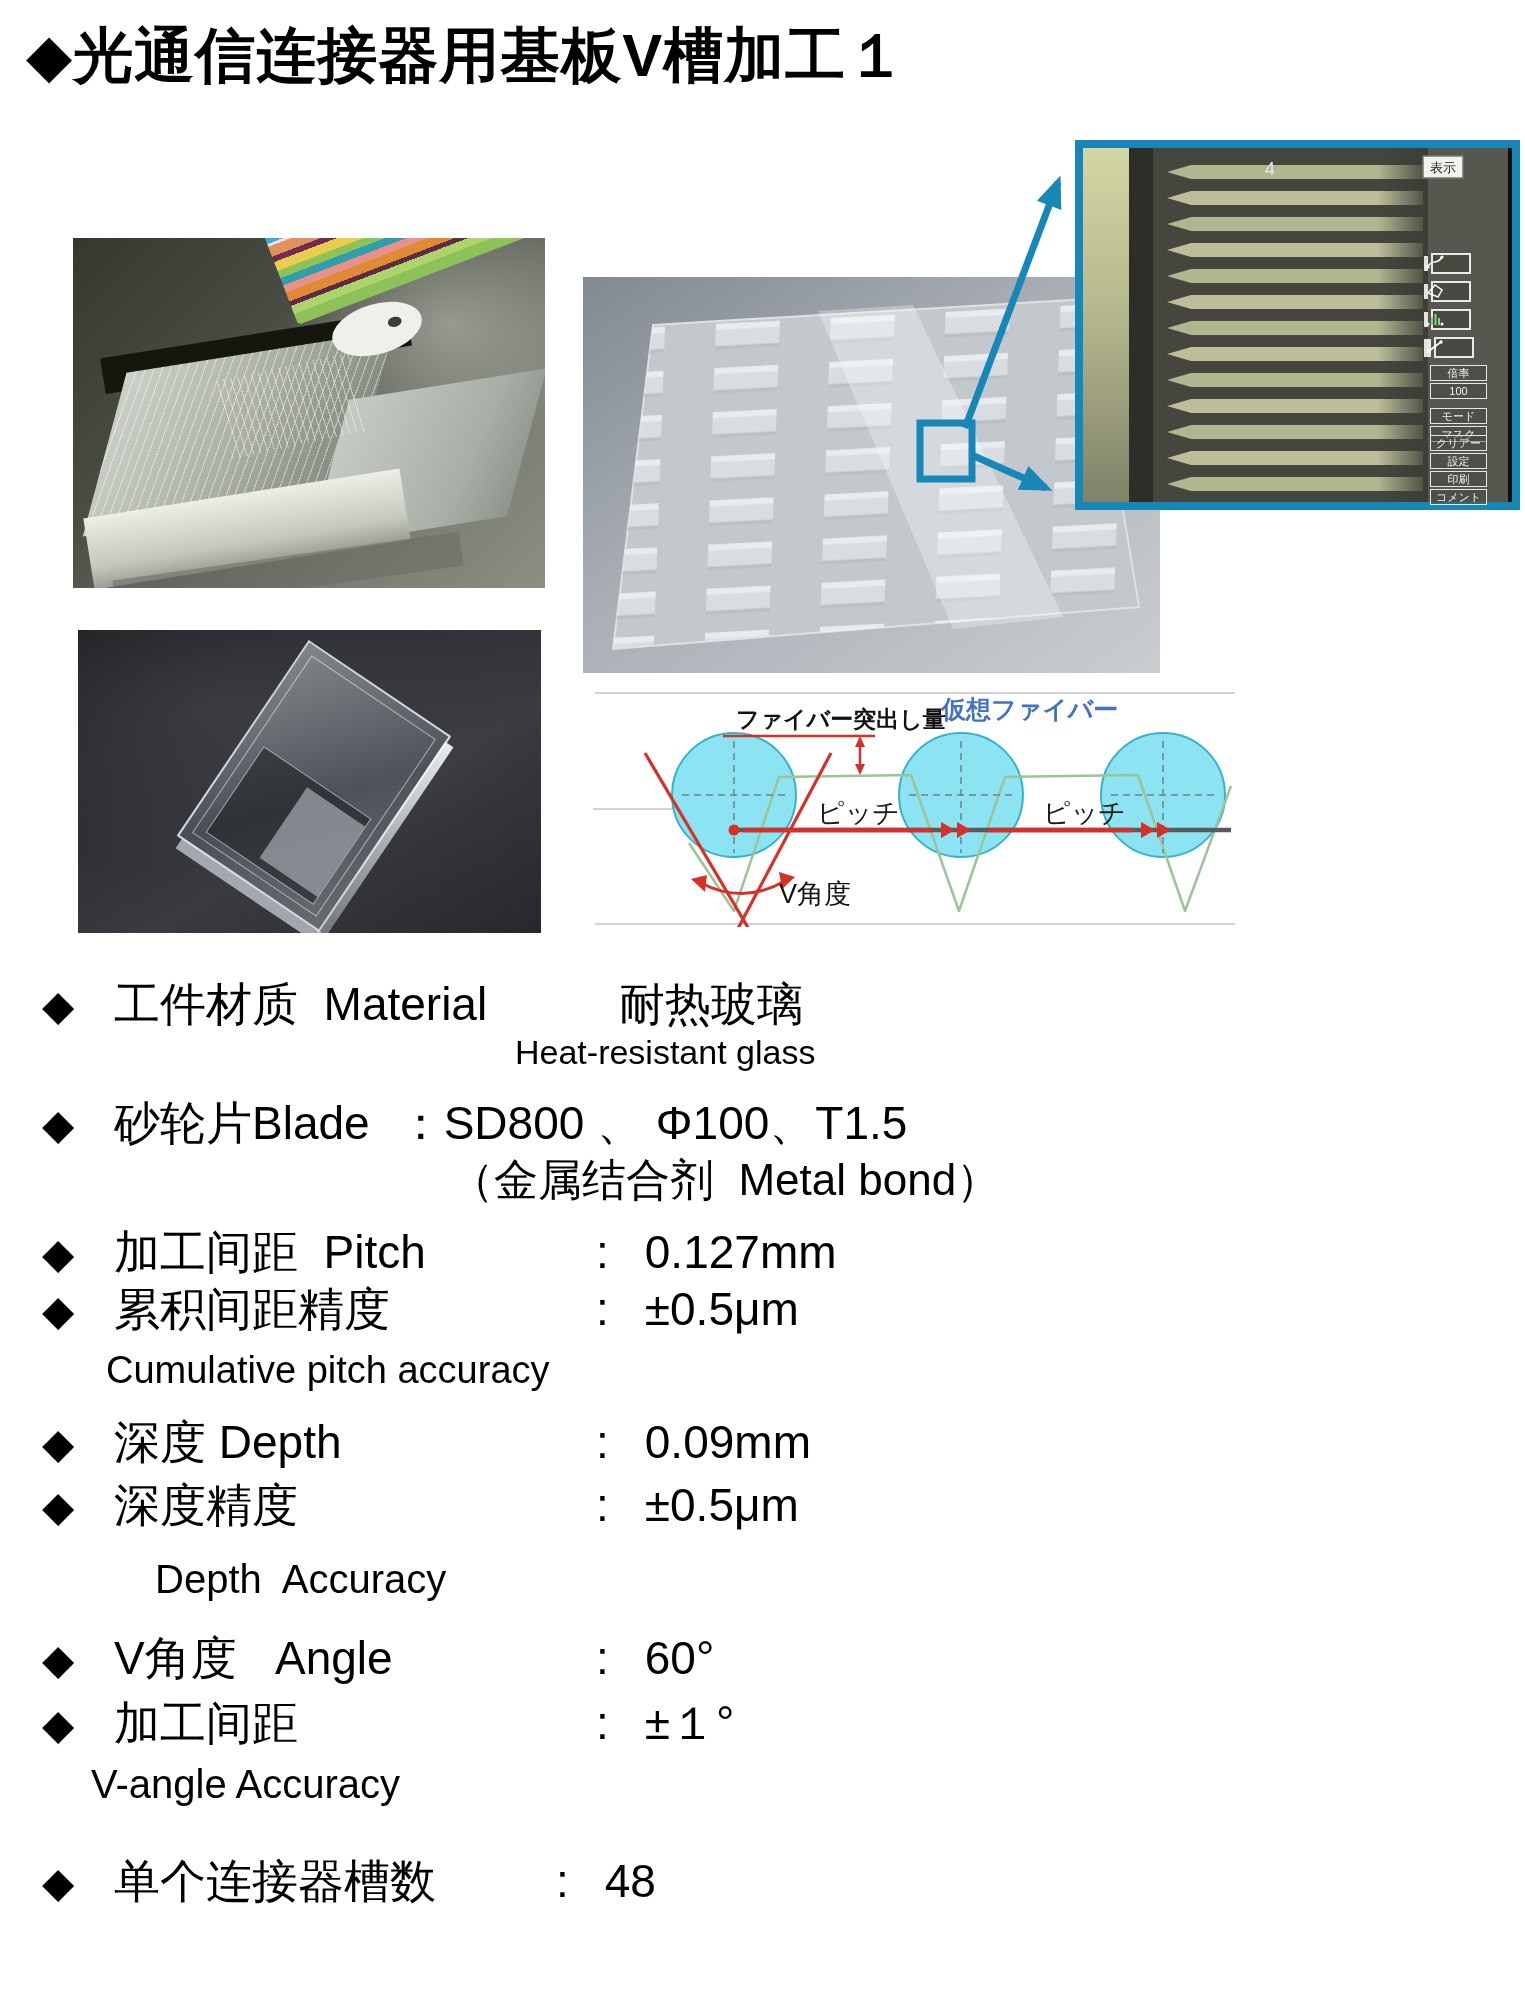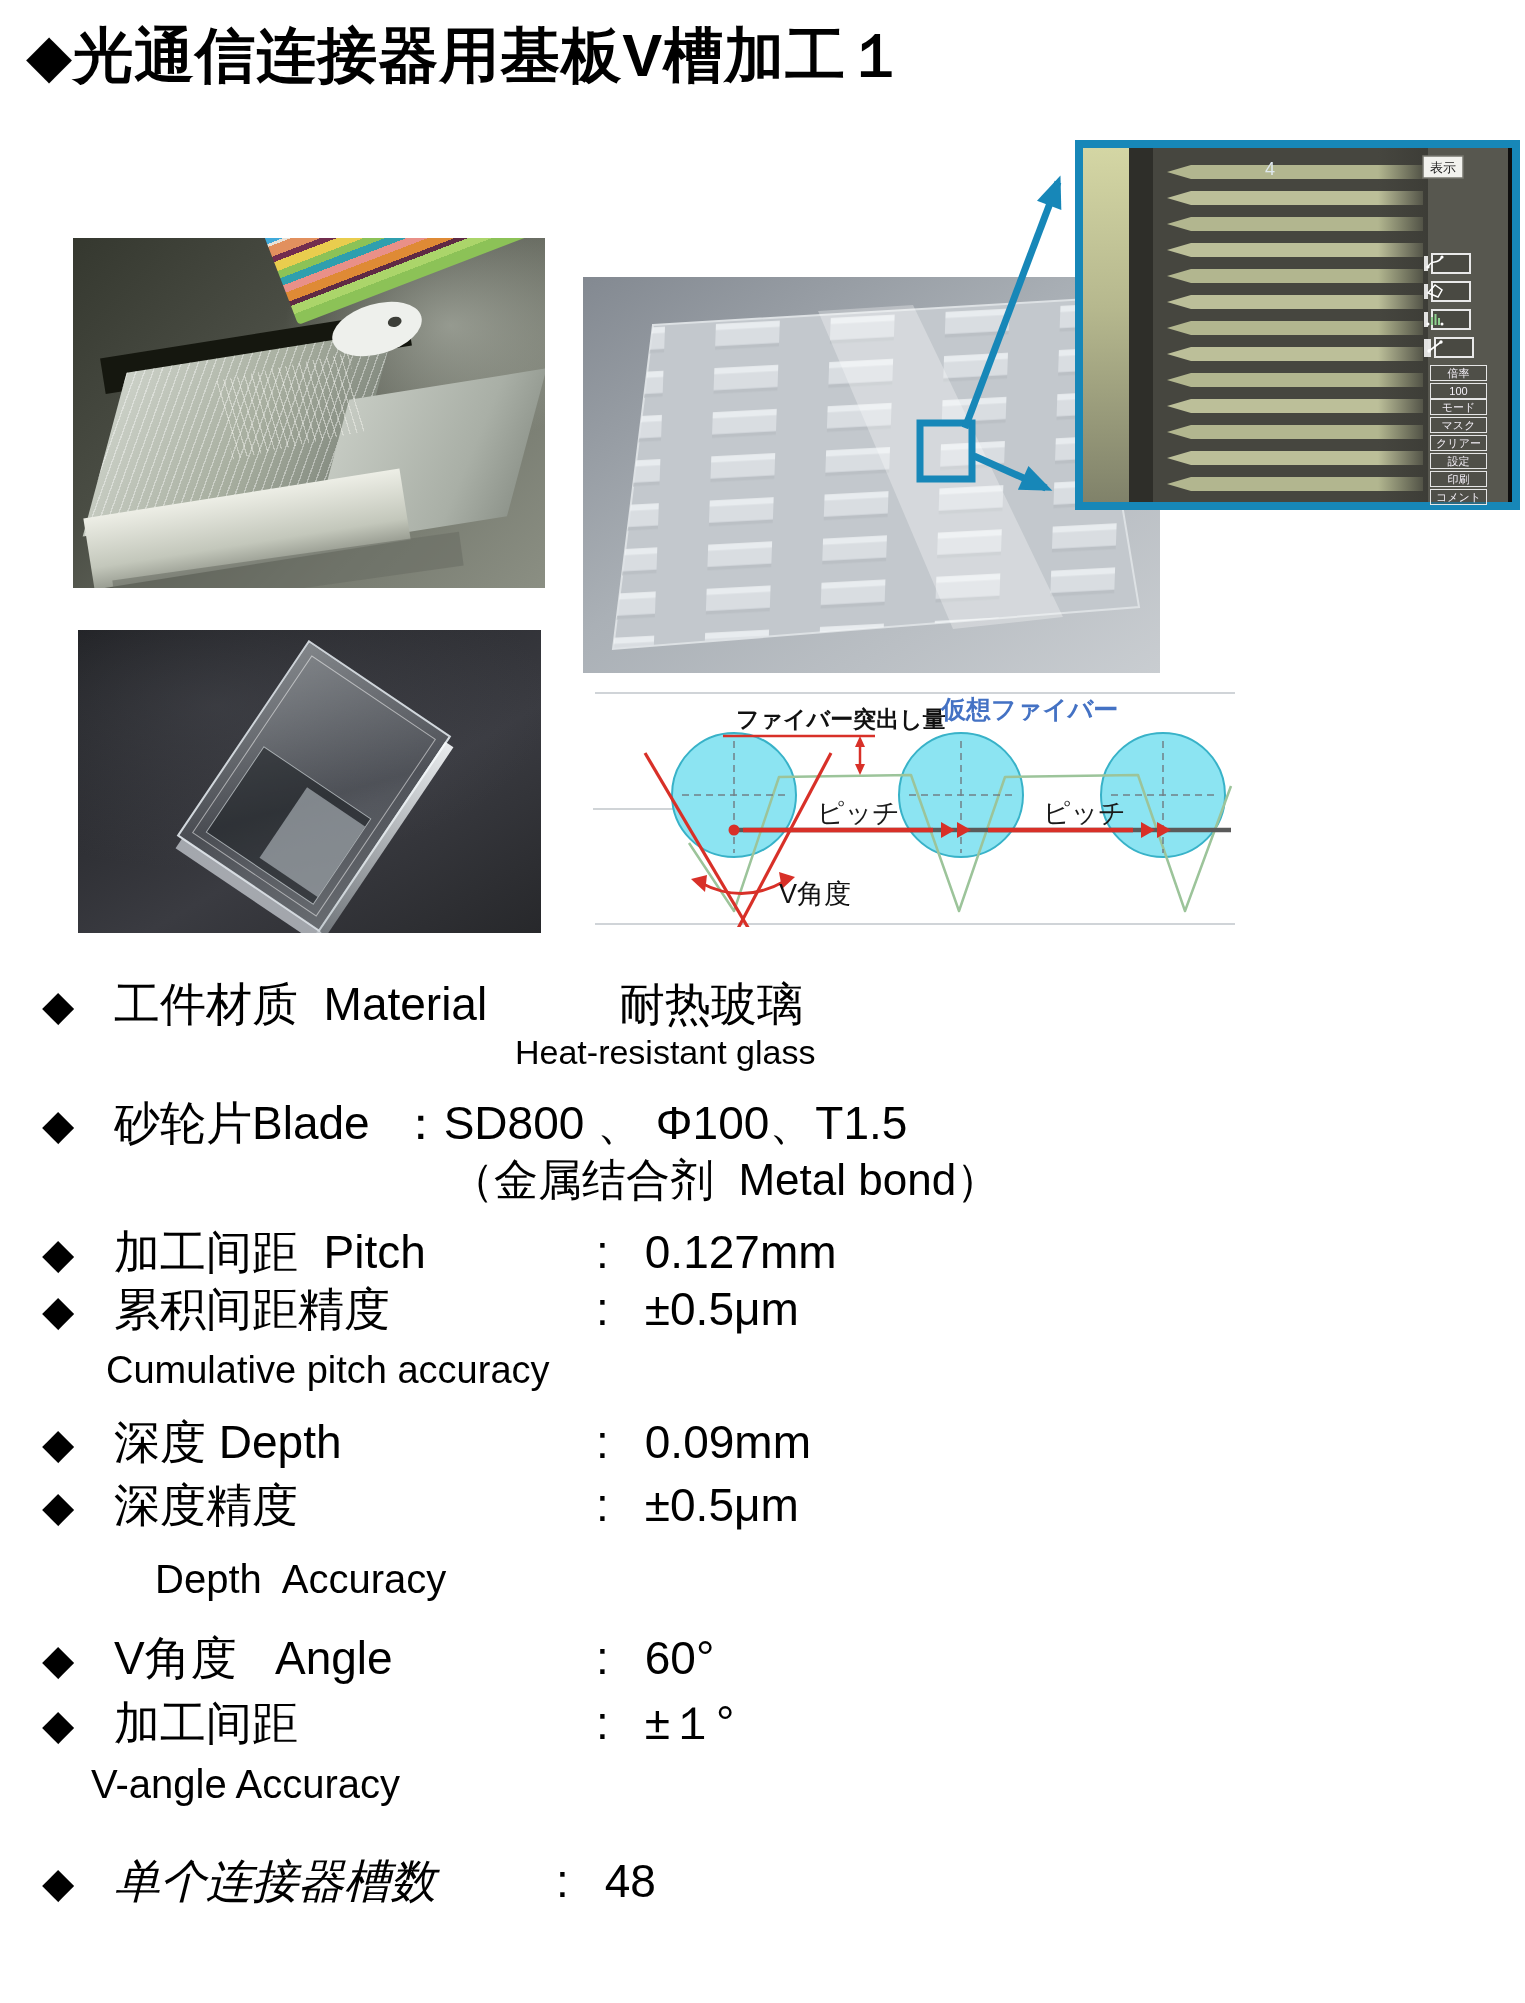--- a/index.html
+++ b/index.html
@@ -94,21 +94,21 @@
   .spec-row{display:flex;align-items:baseline;font-size:46px;line-height:53px;white-space:pre;}
   .spec-row .bullet{width:48px;margin-right:24px;font-size:42px;}
   .spec-row .label{min-width:482px;}
   .spec-row .value{margin-left:36px;}
   .spec-sub{font-size:38px;line-height:44px;white-space:pre;}
   #row-r1 .label{min-width:505px;}
   #row-r1 .value{margin-left:0;}
   #row-r2 .label{min-width:0;}
   #row-r2 .colon{margin-left:28px;}
   #row-r2 .value{margin-left:0;}
-  #row-r9 .label{min-width:442px;font-style:italic;}
+  #row-r9 .label{min-width:442px;}
   #row-s1{margin-left:473px;font-size:34px;line-height:40px;}
   #row-s2{margin-left:408px;font-size:44px;line-height:51px;}
   #row-s3{margin-left:64px;line-height:44px;}
   #row-s4{margin-left:113px;font-size:40px;line-height:46px;}
   #row-s5{margin-left:49px;font-size:40px;line-height:46px;}
   #row-s6{margin-left:98px;font-size:40px;line-height:46px;}
   #row-s1{margin-top:0;}      #row-r2{margin-top:25px;}
   #row-s2{margin-top:3px;}    #row-r3{margin-top:21px;}
   #row-r4{margin-top:3px;}    #row-s3{margin-top:11px;}
   #row-r5{margin-top:24px;}   #row-r6{margin-top:9px;}
@@ -249,21 +249,21 @@
           <circle cx="4" cy="14" r="1.7" fill="#fff"></circle>
               <circle cx="16" cy="5" r="1.7" fill="#fff"></circle>
             </svg>
           </div>
       </div>
       <div id="mic-btns">
           <div class="btn-group" style="top: 217px;">
             <div class="btn-cell">倍率</div>
             <div class="btn-cell">100</div>
           </div>
-          <div class="btn-group" style="top: 251px;">
+          <div class="btn-group" style="top: 260px;">
             <div class="btn-cell">モード</div>
             <div class="btn-cell">マスク</div>
           </div>
           <div class="btn-group" style="top: 287px;">
             <div class="btn-cell">クリアー</div>
             <div class="btn-cell">設定</div>
             <div class="btn-cell">印刷</div>
             <div class="btn-cell">コメント</div>
           </div>
         </div>

